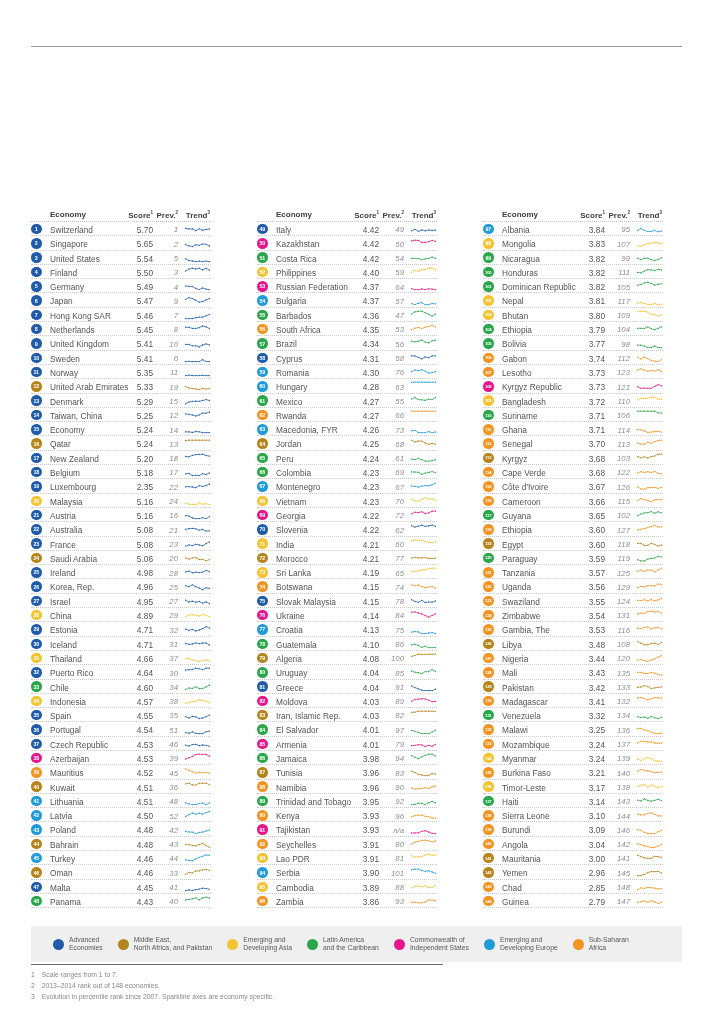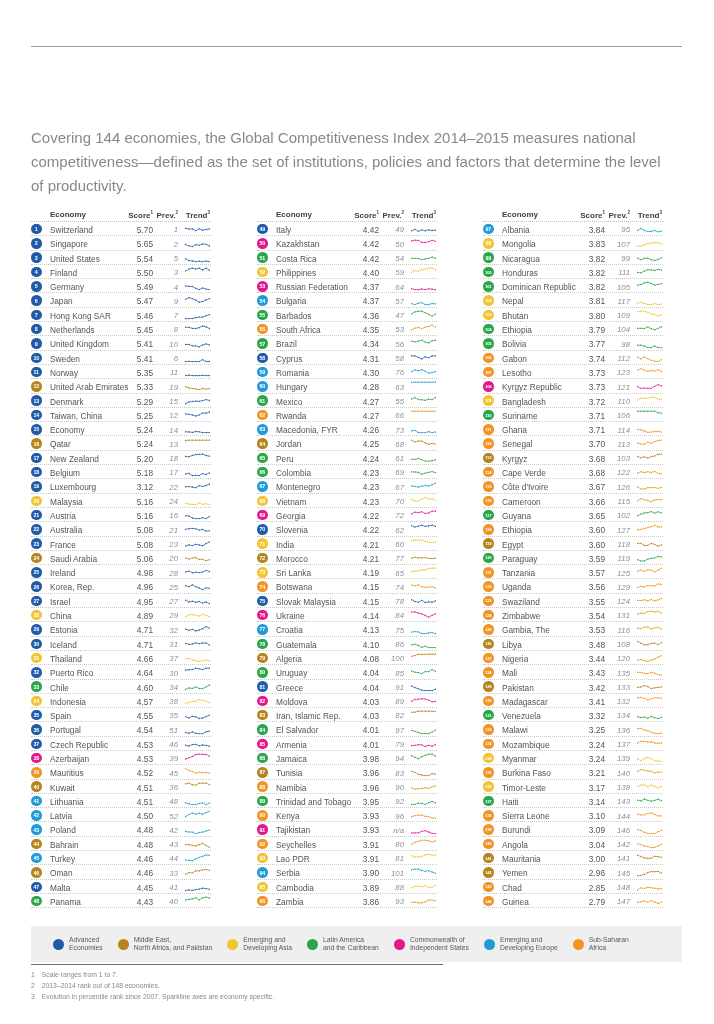--- a/index.html
+++ b/index.html
@@ -39,21 +39,20 @@
   .fn-rule{position:absolute;left:31px;top:964px;width:412px;height:1px;background:#6d6e71;}
   .footnotes{position:absolute;left:31px;top:970px;}
   .fn{display:flex;gap:7px;font-size:6.8px;line-height:10.8px;color:#87888a;}
   .fn-num{flex:none;}
 </style>
 </head>
 <body>
 
 <div class="page">
   <div class="rule-top"></div>
-  <p class="intro">Covering 144 economies, the Global Competitiveness Index 2014–2015 measures national competitiveness—defined as the set of institutions, policies and factors that determine the level of productivity.</p>
 
   <div class="col col1">
     <div class="hdr-row">
       <span class="hdr-econ"><span>Economy</span></span>
       <span class="hdr-score"><span>Score</span><sup>1</sup></span>
       <span class="hdr-prev"><span>Prev.</span><sup>2</sup></span>
       <span class="hdr-trend"><span>Trend</span><sup>3</sup></span>
     </div>
     <div class="rows">
         <div class="row">
@@ -358,21 +357,21 @@
             <circle cx="10.8" cy="8.3" r="0.65" fill="#1f5ba8"></circle>
             <circle cx="14.2" cy="8.6" r="0.65" fill="#1f5ba8"></circle>
             <circle cx="17.6" cy="6.6" r="0.65" fill="#1f5ba8"></circle>
             <circle cx="21.1" cy="7.5" r="0.65" fill="#1f5ba8"></circle>
             <circle cx="24.5" cy="5.9" r="0.65" fill="#1f5ba8"></circle>
           </svg>
         </div>
         <div class="row">
           <span class="rank" style="background: rgb(31, 91, 168);">19</span>
           <span class="econ">Luxembourg</span>
-          <span class="score">3.12</span>
+          <span class="score">2.35</span>
           <span class="prev">22</span>
           <svg class="spark" viewBox="0 0 25 10">
             <polyline points="0.5,4.8 3.9,4.6 7.4,5.0 10.8,5.7 14.2,3.7 17.6,4.4 21.1,3.5 24.5,2.0" fill="none" stroke="#1f5ba8" stroke-width="0.7" stroke-linejoin="round"></polyline>
             <circle cx="0.5" cy="4.8" r="0.65" fill="#1f5ba8"></circle>
             <circle cx="3.9" cy="4.6" r="0.65" fill="#1f5ba8"></circle>
             <circle cx="7.4" cy="5.0" r="0.65" fill="#1f5ba8"></circle>
             <circle cx="10.8" cy="5.7" r="0.65" fill="#1f5ba8"></circle>
             <circle cx="14.2" cy="3.7" r="0.65" fill="#1f5ba8"></circle>
             <circle cx="17.6" cy="4.4" r="0.65" fill="#1f5ba8"></circle>
             <circle cx="21.1" cy="3.5" r="0.65" fill="#1f5ba8"></circle>

